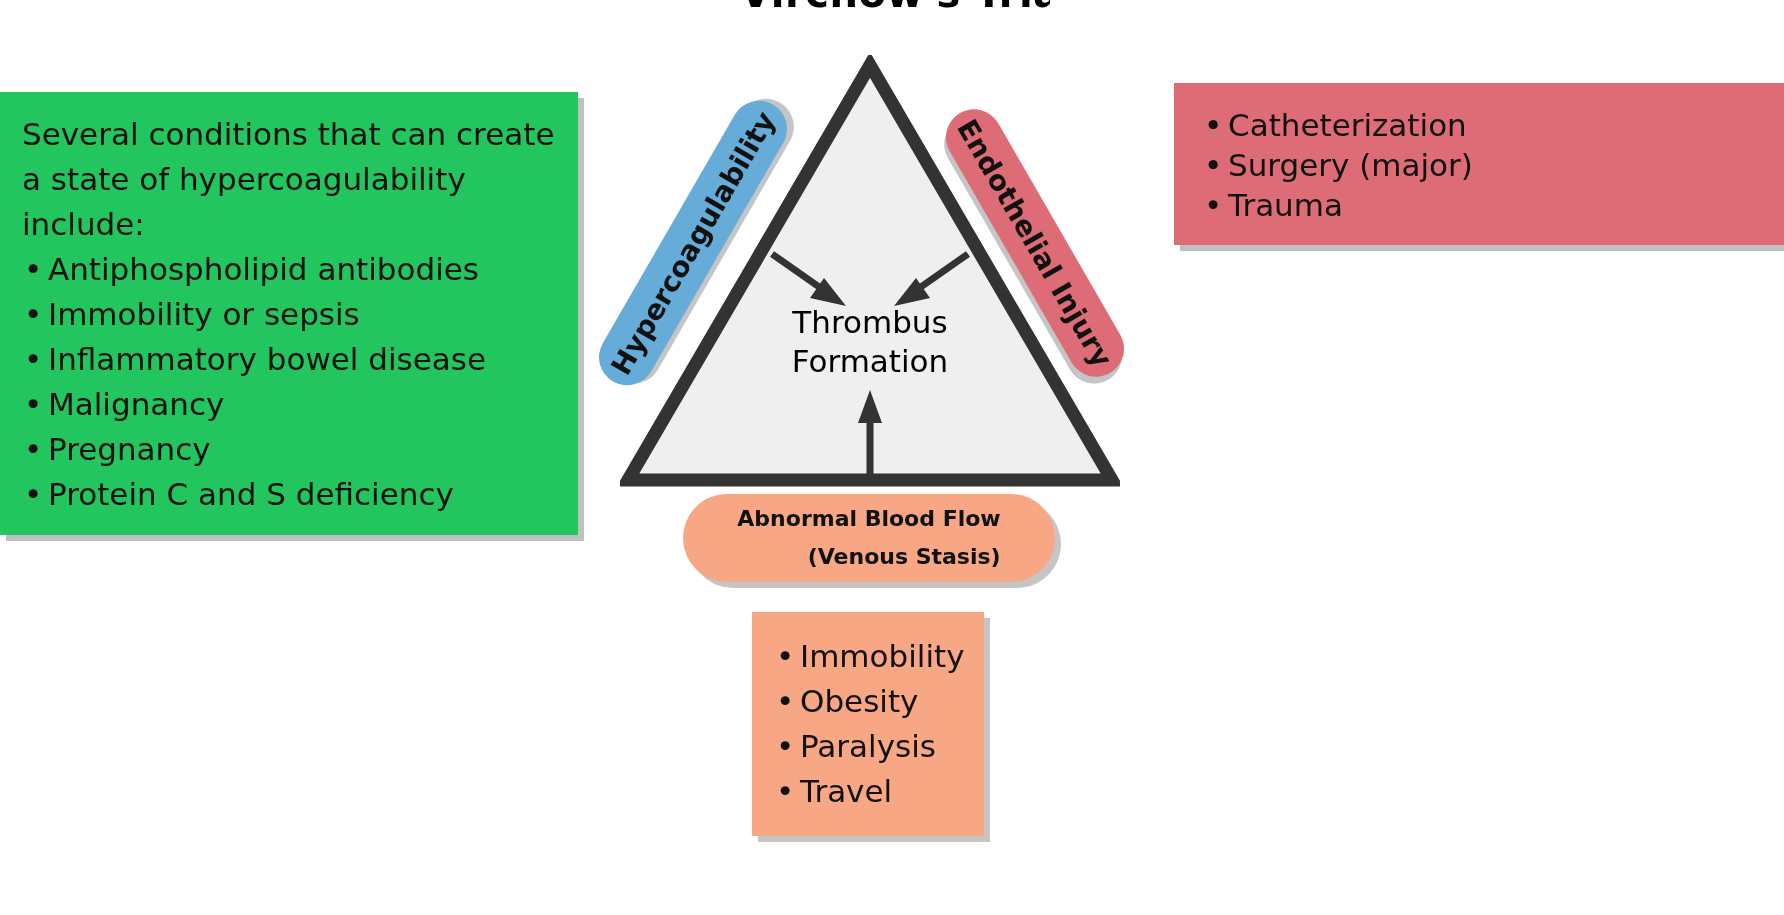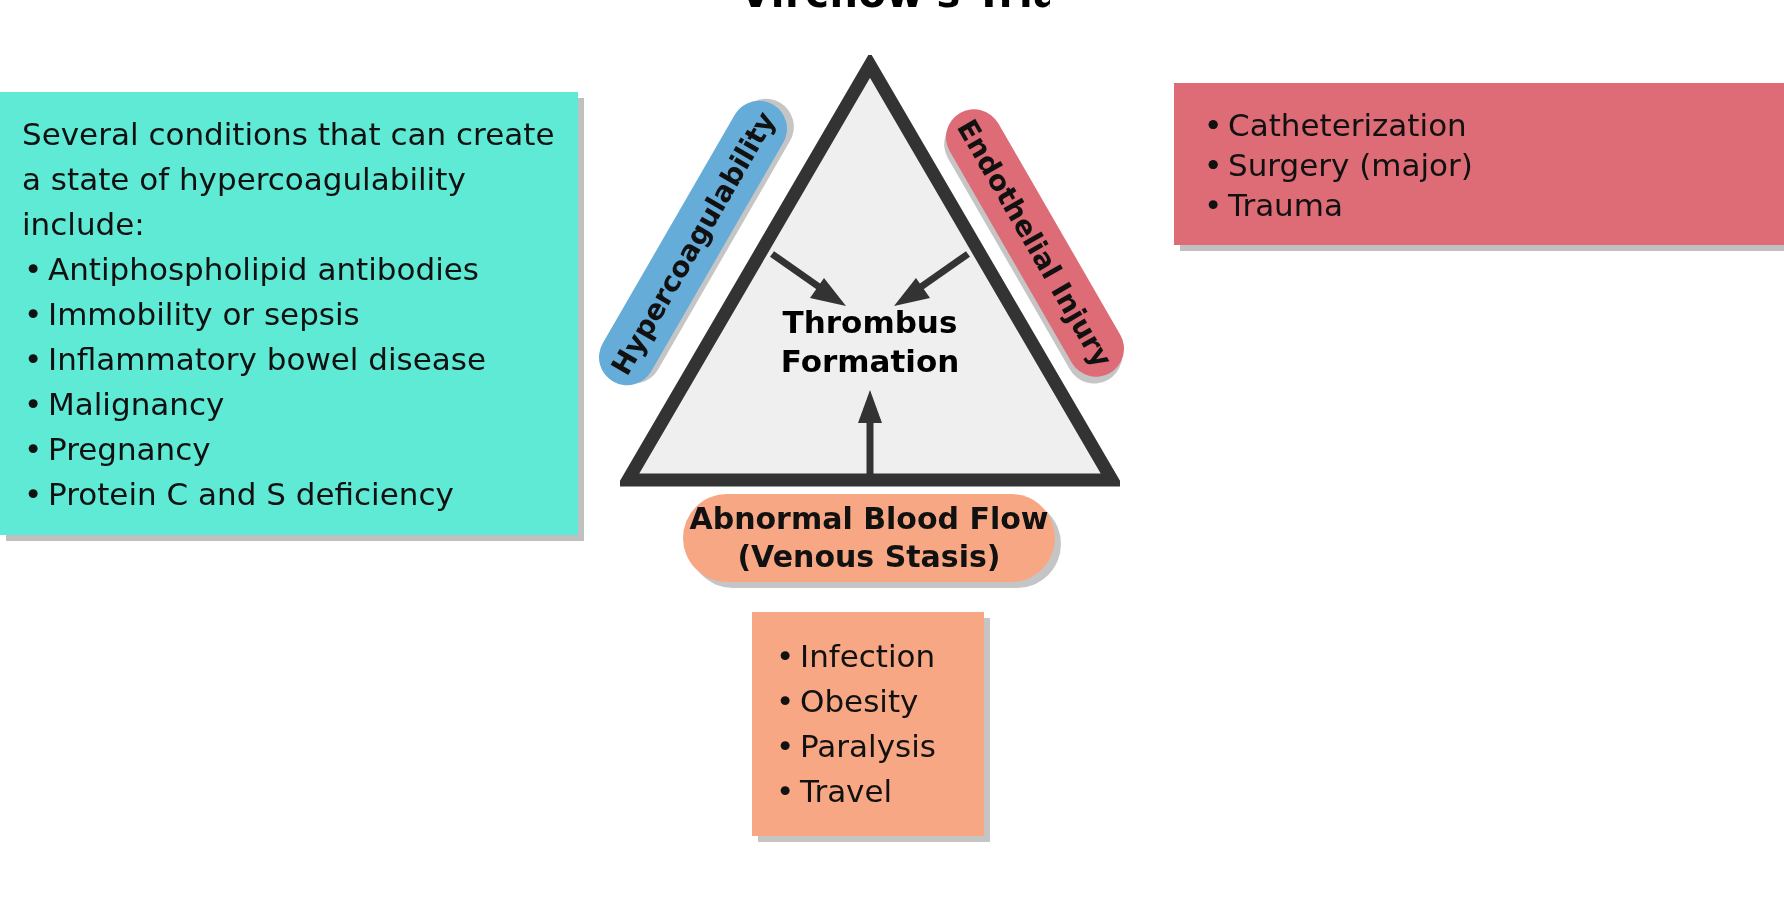--- a/index.html
+++ b/index.html
@@ -63,21 +63,21 @@
     position: absolute;
     left: 2px;
     top: 0;
   }
 
   #panel-hyper {
     left: 0px;
     top: 92px;
     width: 578px;
     padding: 20px 14px 18px 22px;
-    background: #5eead4;
+    background: #22c55e;
   }
   #panel-endo {
     left: 1174px;
     top: 83px;
     width: 610px;
     padding: 22px 14px 20px 28px;
     background: #dd6c76;
   }
   #panel-endo .panel-text { line-height: 40px; }
 
@@ -92,21 +92,21 @@
   #triangle-svg { display: block; }
 
   .tri-center {
     position: absolute;
     left: 50%;
     top: 248px;
     transform: translateX(-50%);
     width: 300px;
     text-align: center;
     font-size: 31px;
-    font-weight: bold;
+    font-weight: normal;
     line-height: 39px;
     color: #000000;
     white-space: pre-line;
   }
 
   
   .pill {
     position: absolute;
     display: flex;
     align-items: center;
@@ -142,22 +142,22 @@
     position: absolute;
     left: 683px;
     top: 494px;
     width: 372px;
     height: 88px;
     border-radius: 44px;
     background: #f7a783;
     display: flex;
     align-items: center;
     justify-content: center;
-    text-align: center;
-    font-size: 30px;
+    text-align: right;
+    font-size: 22px;
     font-weight: bold;
     line-height: 38px;
     color: #111111;
     white-space: pre-line;
     box-shadow: 6px 6px 0 rgba(140,140,140,0.5);
   }
 
   
   #panel-flow {
     position: absolute;
@@ -249,20 +249,20 @@
   </div>
   <div class="pill" id="pill-endo">
     <span>Endothelial Injury</span>
   </div>
 
   <div id="pill-flow">Abnormal Blood Flow
 (Venous Stasis)</div>
 
   <div id="panel-flow">
     <ul>
-      <li><span class="bullet">•</span><span>Infection</span></li>
+      <li><span class="bullet">•</span><span>Immobility</span></li>
       <li><span class="bullet">•</span><span>Obesity</span></li>
       <li><span class="bullet">•</span><span>Paralysis</span></li>
       <li><span class="bullet">•</span><span>Travel</span></li>
     </ul>
   </div>
 
 </div>
 
 </body></html>

